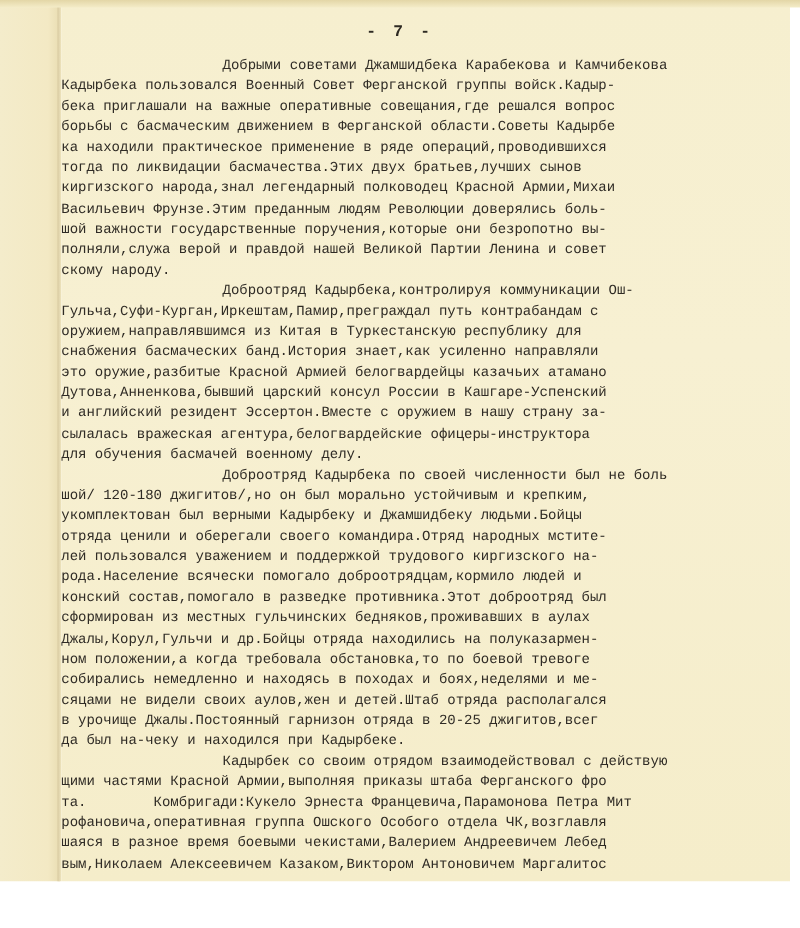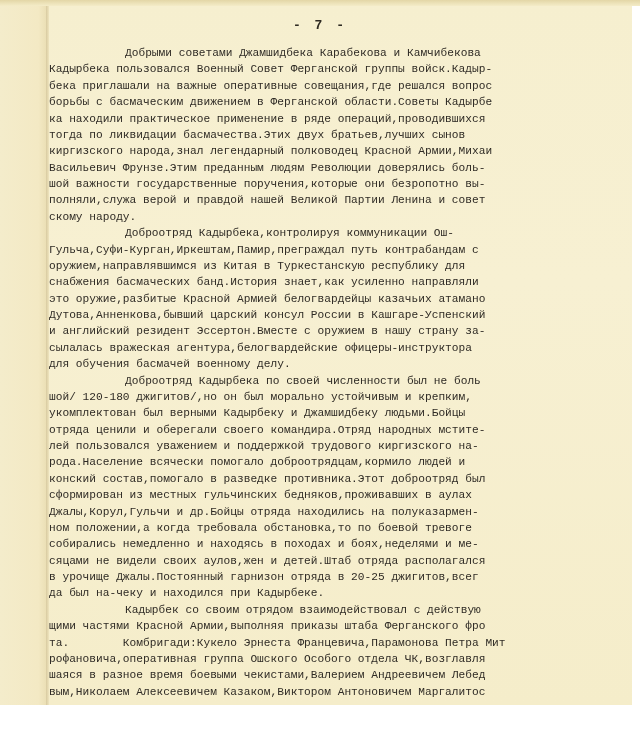--- a/index.html
+++ b/index.html
@@ -58,21 +58,21 @@
     line-height: 18.6px;
     color: #2f2b25;
     white-space: pre;
     overflow: hidden;
   }
   .line {
     display: block;
     height: 18.6px;
     overflow: hidden;
   }
-  .indent { padding-left: 76px; }
+  .indent { padding-left: 117px; margin-left: 12px; }
 </style>
 </head>
 <body>
 
 <div class="left-sheet"></div>
 <div class="left-sheet-edge"></div>
 <div class="page"></div>
 <div class="page-top-strip"></div>
 
 <div class="page-number">- 7 -</div>

